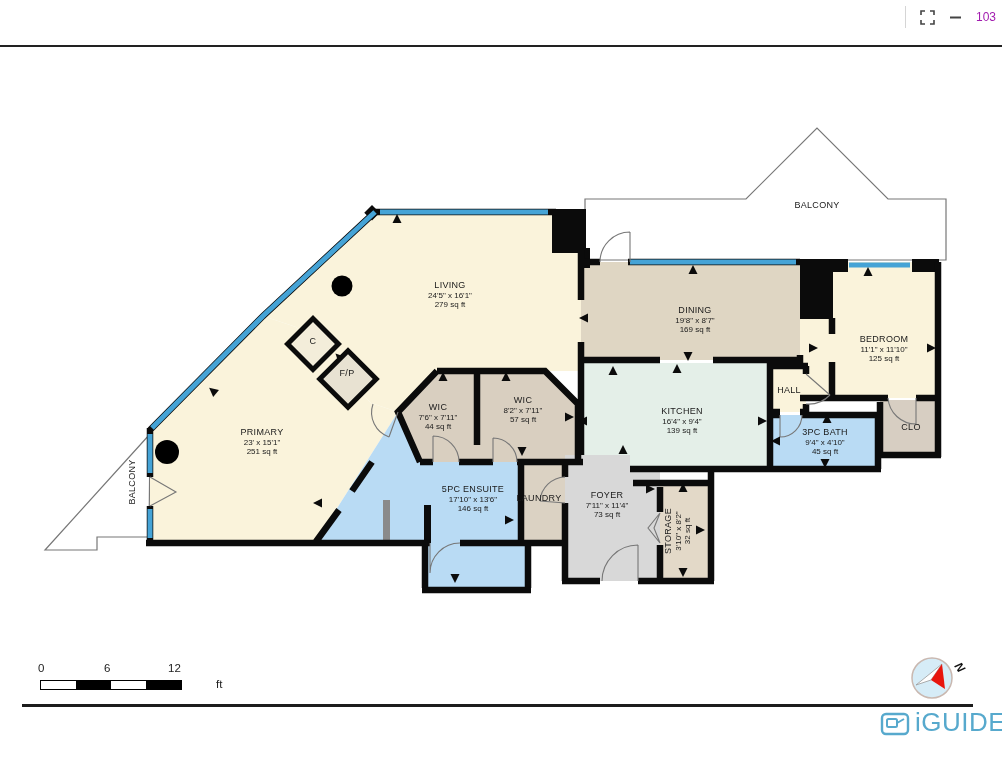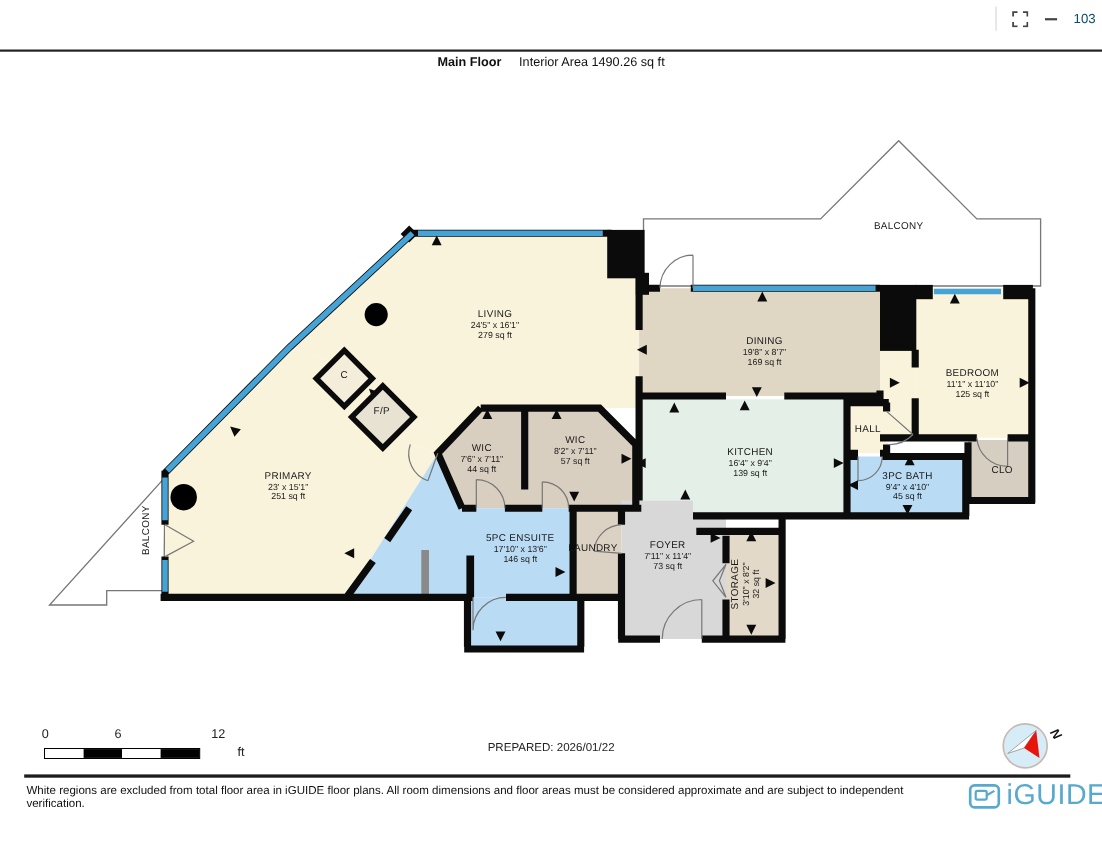--- a/index.html
+++ b/index.html
@@ -5,45 +5,42 @@
   html,body{margin:0;padding:0;background:#fff;}
   .page{position:relative;width:1002px;height:768px;background:#fff;overflow:hidden;
         font-family:"Liberation Sans",sans-serif;color:#111;}
   .title{position:absolute;top:14px;left:0;width:100%;text-align:center;
          font-size:23px;font-weight:bold;letter-spacing:.2px;}
   .title-rule{position:absolute;top:45px;left:0;width:100%;height:2px;background:#222;}
   .subtitle{position:absolute;top:51px;left:0;width:100%;text-align:center;font-size:11.5px;}
   .subtitle .floor{font-weight:bold;margin-right:16px;}
   .viewer{position:absolute;top:4px;right:0;height:26px;display:flex;align-items:center;gap:14px;}
   .vdiv{width:1px;height:22px;background:#d5d5d5;}
-  .zoomtxt{font-size:12px;color:#0c4a6e;width:26px;overflow:hidden;white-space:nowrap;}
+  .zoomtxt{font-size:12px;color:#a21caf;width:26px;overflow:hidden;white-space:nowrap;}
   .scale{position:absolute;left:38px;top:662px;width:180px;height:32px;font-size:11.5px;color:#222;}
   .scale .t0{position:absolute;left:0;top:0;} .scale .t1{position:absolute;left:66px;top:0;}
-  .scale .t2{position:absolute;left:130px;top:0;margin-left:24px;}
+  .scale .t2{position:absolute;left:130px;top:0;}
   .bar{position:absolute;left:2px;top:18px;width:140px;height:8px;border:1px solid #000;display:flex;}
   .bar div{flex:1;} .bar .b{background:#000;} .bar .w{background:#fff;}
   .ft{position:absolute;left:150px;top:16px;margin-left:28px;}
   .prepared{position:absolute;left:0;top:674px;width:100%;text-align:center;font-size:10.5px;color:#222;}
   .sep{position:absolute;left:22px;top:704px;width:951px;height:3px;background:#1c1c1c;}
   .disclaimer{position:absolute;left:24px;top:713px;width:830px;font-size:10.5px;color:#111;}
   .brand{position:absolute;left:880px;top:707px;display:flex;align-items:center;gap:5px;color:#57A9CD;}
   .brand .word{font-size:26px;letter-spacing:.5px;font-weight:500;}
   svg text{font-family:"Liberation Sans",sans-serif;}
   .rname{font-size:9px;fill:#1a1a1a;letter-spacing:.3px;}
   .rdim{font-size:8px;fill:#1a1a1a;}
 </style>
 </head>
 <body>
 
 <div class="page">
 
   <div class="title-rule"></div>
-  <div class="subtitle">
-    <span class="floor">Main Floor</span><span>Interior Area 1490.26 sq ft</span>
-  </div>
 
   <div class="viewer">
     <div class="vdiv"></div>
     <svg width="15" height="15" viewBox="0 0 15 15">
       <path d="M1 5 V1 H5 M10 1 H14 V5 M14 10 V14 H10 M5 14 H1 V10" fill="none" stroke="#444" stroke-width="1.6"></path>
     </svg>
     <svg width="13" height="13" viewBox="0 0 13 13">
       <rect x="1" y="5.5" width="11" height="2" fill="#444"></rect>
     </svg>
     <div class="zoomtxt">103</div>
@@ -212,31 +209,29 @@
     <span class="t2">12</span>
     <div class="bar">
       <div class="w"></div>
         <div class="b"></div>
         <div class="w"></div>
         <div class="b"></div>
     </div>
     <span class="ft">ft</span>
   </div>
 
-  <div class="prepared">PREPARED: 2026/01/22</div>
 
   <svg width="64" height="52" viewBox="0 0 64 52" style="position:absolute;left:902px;top:652px;">
     <circle cx="30" cy="26" r="20" fill="#D6ECF7" stroke="#c9b8b0" stroke-width="1.5"></circle>
     <polygon points="14,33 40,12 29,28" fill="#fff" stroke="#999" stroke-width="0.8"></polygon>
     <polygon points="29,28 40,12 43,37" fill="#E8150D"></polygon>
     <text id="compass-n" x="52" y="14" font-size="12" font-style="italic" font-weight="bold" fill="#111" transform="rotate(55 52 14)">N</text>
   </svg>
 
   <div class="sep"></div>
-  <div class="disclaimer">White regions are excluded from total floor area in iGUIDE floor plans. All room dimensions and floor areas must be considered approximate and are subject to independent verification.</div>
 
   <div class="brand">
     <svg width="30" height="26" viewBox="0 0 30 26">
       <rect x="2" y="4" width="26" height="20" rx="4" fill="none" stroke="#57A9CD" stroke-width="2.4"></rect>
       <rect x="7" y="9" width="10" height="8" rx="1.5" fill="none" stroke="#57A9CD" stroke-width="2"></rect>
       <path d="M17 13 L24 9" stroke="#57A9CD" stroke-width="2" fill="none"></path>
     </svg>
     <span class="word">iGUIDE</span>
   </div>
 

